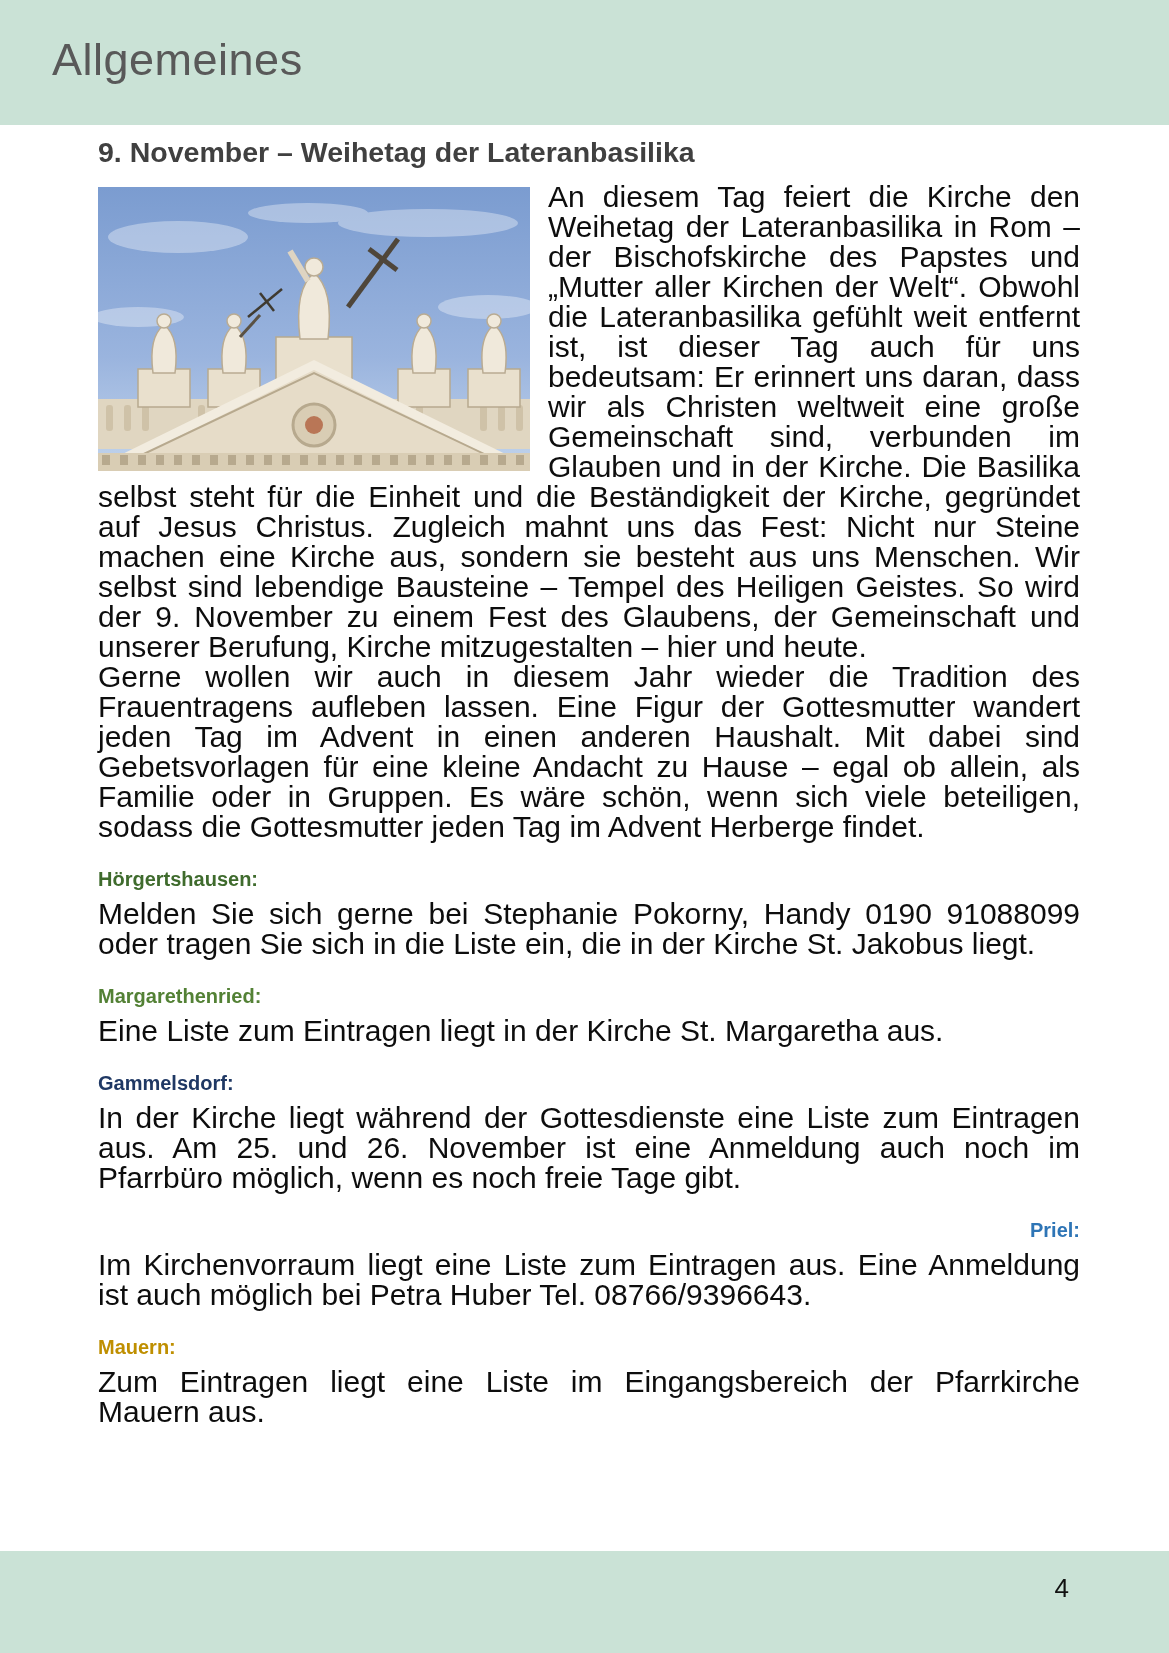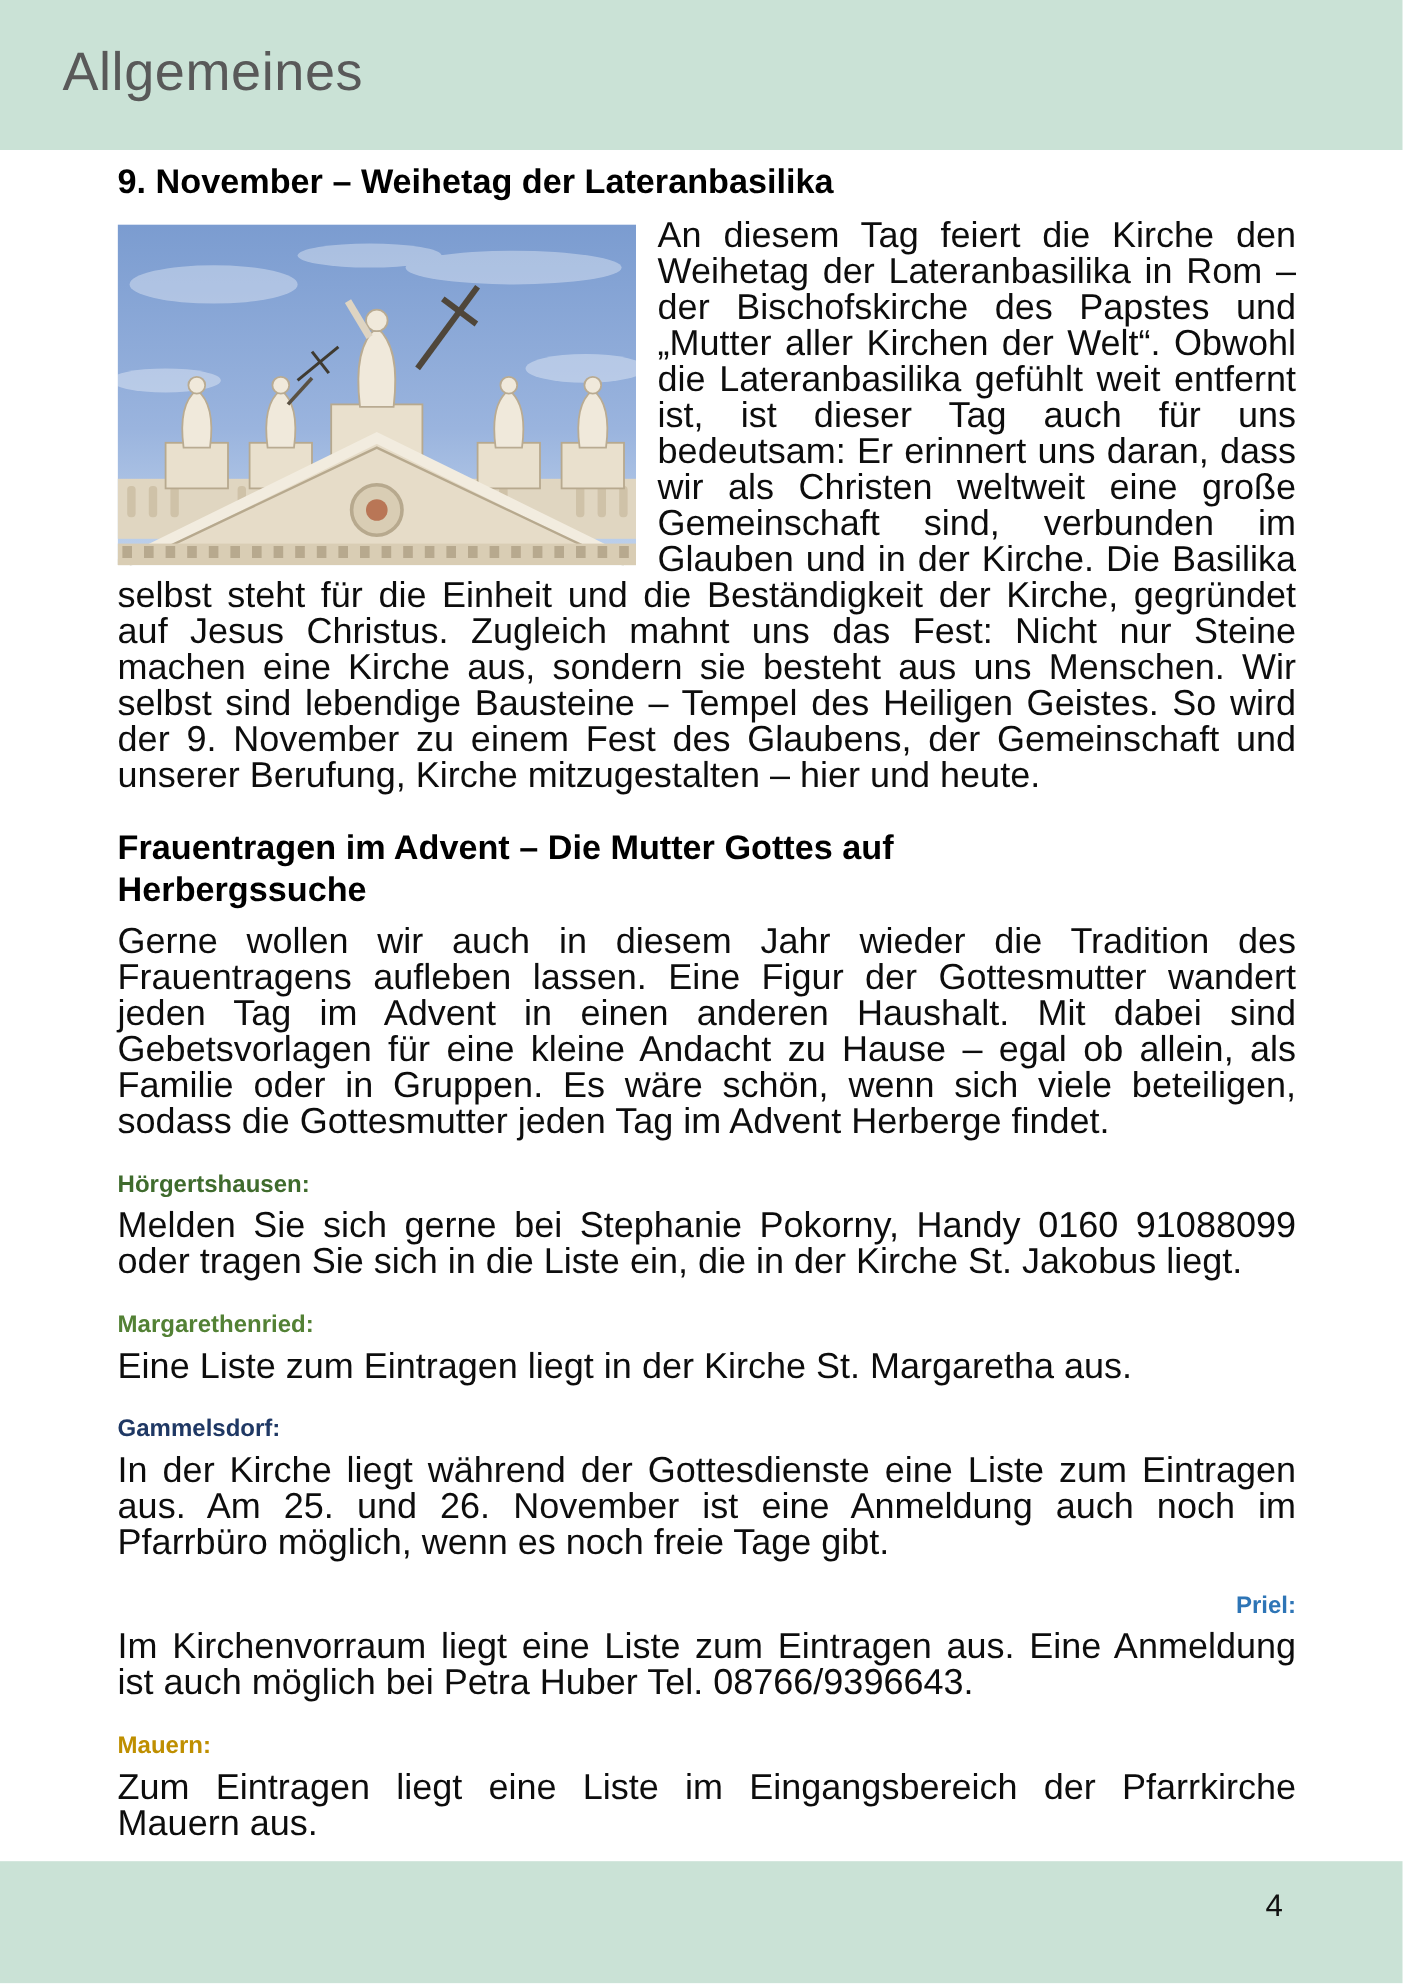--- a/index.html
+++ b/index.html
@@ -30,21 +30,21 @@
   }
   .band-bottom .pagenum{font-size:26px;color:#111;}
   
   .content{
     position:absolute;top:125px;left:0;width:100%;
     box-sizing:border-box;
     padding:0 89px 0 98px;
   }
   h2.article-title{
     margin:10px 0 12px;
-    font-size:28.5px;line-height:35px;font-weight:700;color:#000000;
+    font-size:28.5px;line-height:35px;font-weight:700;color:#404040;
   }
   h2.article-title.second{margin:28px 0 10px;max-width:830px;}
   p.body{
     margin:0;
     font-size:30px;line-height:30px;
     text-align:justify;
     color:#0d0d0d;
   }
   .photo{
     float:left;
@@ -181,26 +181,25 @@
               <path d="M 150,130 L 184,102"></path>
               <path d="M 162,106 L 176,124"></path>
             </g>
           </g>
         </svg><span>An diesem Tag feiert die Kirche den Weihetag der Lateranbasilika in Rom – der Bischofskirche des Papstes und „Mutter aller Kirchen der Welt“. Obwohl die Lateranbasilika gefühlt weit entfernt ist, ist dieser Tag auch für uns bedeutsam: Er erinnert uns daran, dass wir als Christen weltweit eine große Gemeinschaft sind, verbunden im Glauben und in der Kirche. Die Basilika selbst steht für die Einheit und die Beständigkeit der Kirche, gegründet auf Jesus Christus. Zugleich mahnt uns das Fest: Nicht nur Steine machen eine Kirche aus, sondern sie besteht aus uns Menschen. Wir selbst sind lebendige Bausteine – Tempel des Heiligen Geistes. So wird der 9. November zu einem Fest des Glaubens, der Gemeinschaft und unserer Berufung, Kirche mitzugestalten – hier und heute.</span>
       </p>
       <div class="clear"></div>
     </section>
 
     <section class="article2">
-      <h2 class="article-title second">Frauentragen im Advent – Die Mutter Gottes auf Herbergssuche</h2>
       <p class="body intro">Gerne wollen wir auch in diesem Jahr wieder die Tradition des Frauentragens aufleben lassen. Eine Figur der Gottesmutter wandert jeden Tag im Advent in einen anderen Haushalt. Mit dabei sind Gebetsvorlagen für eine kleine Andacht zu Hause – egal ob allein, als Familie oder in Gruppen. Es wäre schön, wenn sich viele beteiligen, sodass die Gottesmutter jeden Tag im Advent Herberge findet.</p>
 
       <section class="loc">
         <h3 class="loc-title" style="color: rgb(63, 107, 45);">Hörgertshausen:</h3>
-        <p class="body">Melden Sie sich gerne bei Stephanie Pokorny, Handy 0160 91088099 oder tragen Sie sich in die Liste ein, die in der Kirche St. Jakobus liegt.</p>
+        <p class="body">Melden Sie sich gerne bei Stephanie Pokorny, Handy 0190 91088099 oder tragen Sie sich in die Liste ein, die in der Kirche St. Jakobus liegt.</p>
       </section>
 
       <section class="loc">
         <h3 class="loc-title" style="color: rgb(83, 129, 53);">Margarethenried:</h3>
         <p class="body">Eine Liste zum Eintragen liegt in der Kirche St. Margaretha aus.</p>
       </section>
 
       <section class="loc">
         <h3 class="loc-title" style="color: rgb(31, 56, 100);">Gammelsdorf:</h3>
         <p class="body">In der Kirche liegt während der Gottesdienste eine Liste zum Eintragen aus. Am 25. und 26. November ist eine Anmeldung auch noch im Pfarrbüro möglich, wenn es noch freie Tage gibt.</p>

